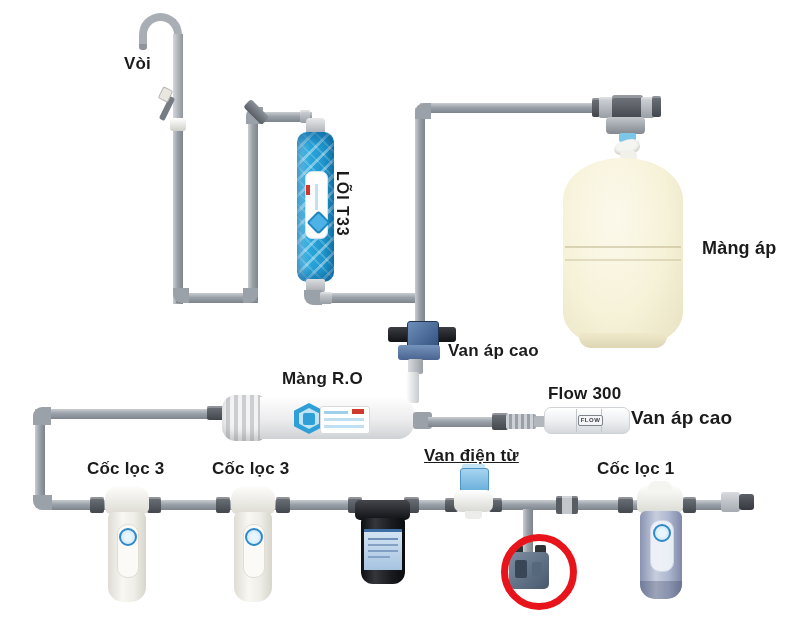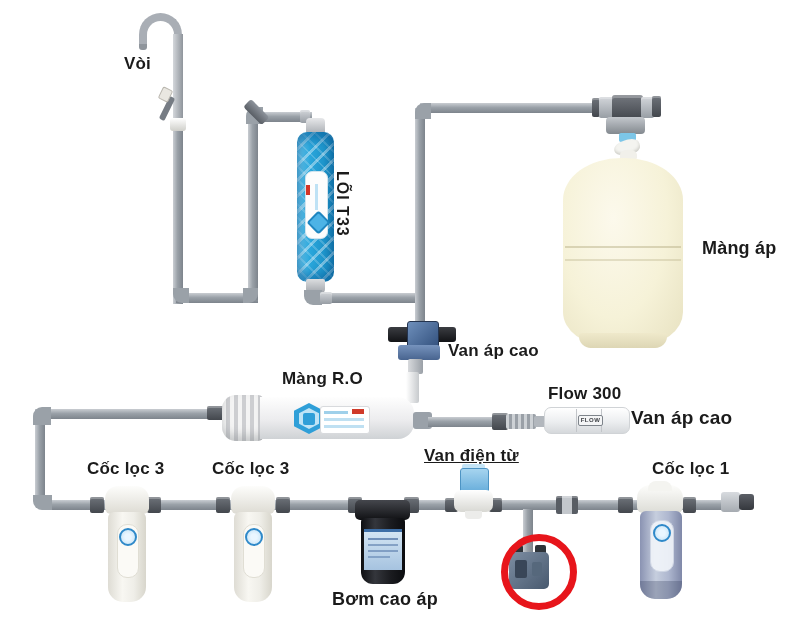--- a/index.html
+++ b/index.html
@@ -178,21 +178,20 @@
     <div class="abs" style="left:355px;top:500px;width:55px;height:20px;background:linear-gradient(180deg,#45474d,#101114);border-radius:5px;"></div>
     <div class="abs" style="left:361px;top:518px;width:44px;height:66px;border-radius:4px 4px 12px 12px;
       background:linear-gradient(90deg,#0e0f12 0%,#34363c 32%,#1a1b1f 68%,#0b0c0f 100%);"></div>
     <div class="abs" style="left:364px;top:529px;width:38px;height:38px;background:linear-gradient(180deg,#d2e4f3,#a6c3e0);border-top:3px solid #3d6ea6;">
       <div class="abs" style="left:4px;top:6px;width:30px;height:2px;background:rgba(40,80,140,.55);"></div>
       <div class="abs" style="left:4px;top:12px;width:30px;height:2px;background:rgba(40,80,140,.4);"></div>
       <div class="abs" style="left:4px;top:18px;width:30px;height:2px;background:rgba(40,80,140,.4);"></div>
       <div class="abs" style="left:4px;top:24px;width:22px;height:2px;background:rgba(40,80,140,.35);"></div>
     </div>
   </div>
-  <div class="lbl" style="left:332px;top:589px;font-size:18px;">Bơm cao áp</div>
 
   <div class="abs" style="left:0;top:0;">
     <div class="abs" style="left:462px;top:464px;width:23px;height:7px;background:#c4e4f6;border-radius:2px;"></div>
     <div class="abs" style="left:460px;top:468px;width:27px;height:26px;background:linear-gradient(180deg,#a6d4ef,#5fa8d8);border:1px solid #4d94c4;border-radius:3px;"></div>
     <div class="abs" style="left:454px;top:490px;width:39px;height:22px;background:linear-gradient(180deg,#ffffff,#d8d8d3);border-radius:7px;"></div>
     <div class="abs" style="left:465px;top:511px;width:17px;height:8px;background:#ececea;border-radius:0 0 4px 4px;"></div>
   </div>
   <div class="lbl" style="left:424px;top:446px;text-decoration:underline;">Van điện từ</div>
 
   <div class="abs" style="left:0;top:0;">
@@ -208,15 +207,15 @@
   <div class="abs" style="left:0;top:0;">
     <div class="abs" style="left:637px;top:485px;width:46px;height:28px;background:linear-gradient(180deg,#fdfdfb,#dcdcd6);border-radius:13px 13px 6px 6px;"></div>
     <div class="abs" style="left:648px;top:481px;width:24px;height:10px;background:#f4f4f0;border-radius:8px 8px 0 0;"></div>
     <div class="abs" style="left:640px;top:511px;width:42px;height:88px;border-radius:6px 6px 15px 15px;
       background:linear-gradient(90deg,#8a93b2 0%,#c6cede 38%,#aeb7cf 68%,#7f88a8 100%);">
       <div class="abs" style="left:0;top:70px;width:42px;height:18px;background:rgba(55,65,95,.30);border-radius:0 0 15px 15px;"></div>
     </div>
     <div class="abs" style="left:650px;top:520px;width:22px;height:50px;background:rgba(242,246,251,.88);border:1px solid #cfd6e4;border-radius:10px;"></div>
     <div class="abs" style="left:653px;top:524px;width:14px;height:14px;border-radius:50%;background:radial-gradient(#eaf6ff 30%,#bfe0f5);border:2px solid #2f89c9;"></div>
   </div>
-  <div class="lbl" style="left:652px;top:459px;">Cốc lọc 1</div>
+  <div class="lbl" style="left:597px;top:459px;">Cốc lọc 1</div>
 
 </div>
 
 </body></html>

